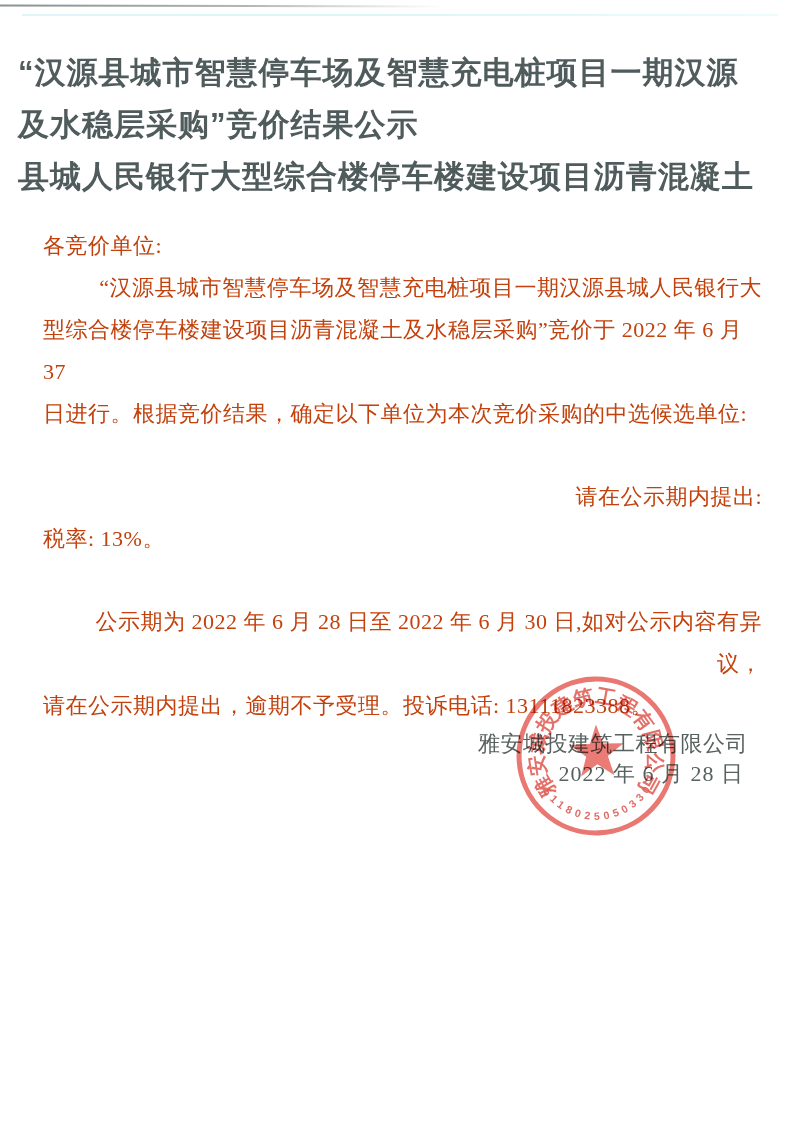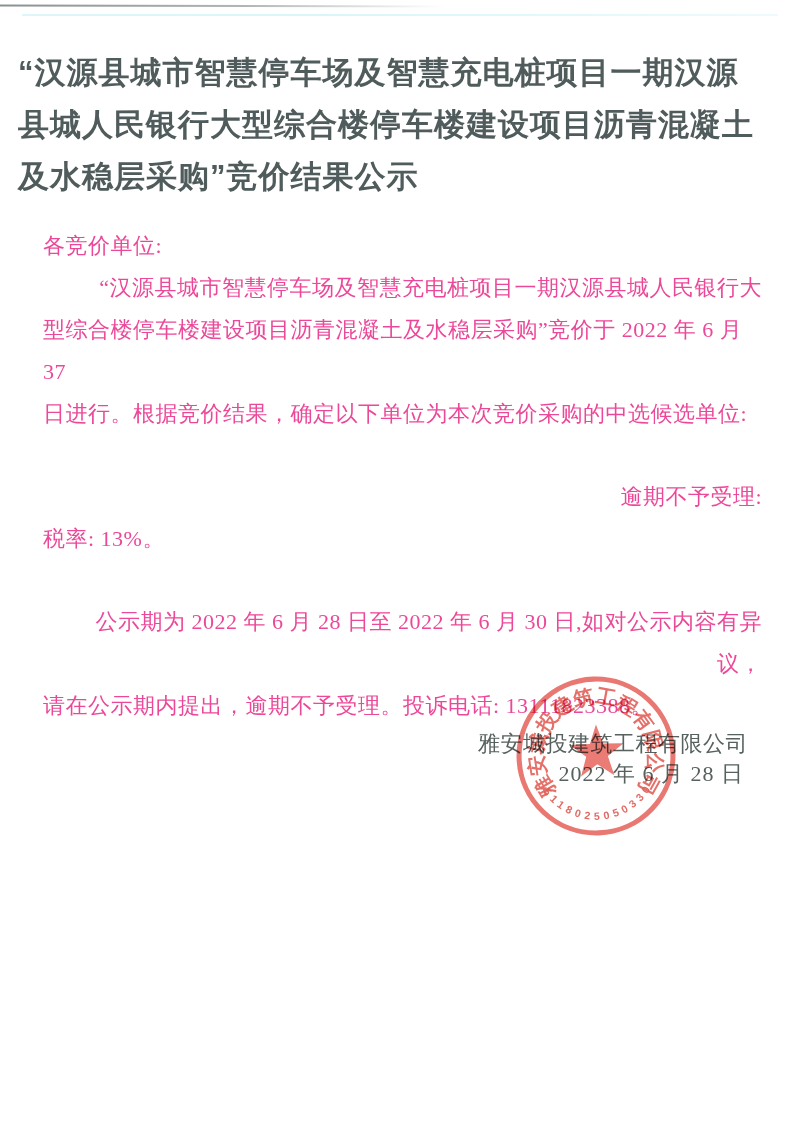--- a/index.html
+++ b/index.html
@@ -48,21 +48,21 @@
     font-size: 31px;
     line-height: 52px;
     color: #505b5b;
     letter-spacing: 1px;
   }
   .title span { display: block; }
   .body-text {
     margin: 22px 38px 0 43px;
     font-size: 22px;
     line-height: 42px;
-    color: #ec4899;
+    color: #c2410c;
     letter-spacing: 0.5px;
   }
   .line { white-space: pre-wrap; }
   .indent { text-indent: 31px; text-align: right; }
   .gap { margin-top: 41px; }
   .signature {
     position: absolute;
     top: 729px;
     right: 52px;
     text-align: right;
@@ -106,30 +106,30 @@
 </head>
 <body>
 
 <div class="page">
 
   <div class="artifact-dark"></div>
   <div class="artifact-cyan"></div>
 
   <h1 class="title">
     <span>“汉源县城市智慧停车场及智慧充电桩项目一期汉源</span>
+    <span>及水稳层采购”竞价结果公示</span>
     <span>县城人民银行大型综合楼停车楼建设项目沥青混凝土</span>
-    <span>及水稳层采购”竞价结果公示</span>
   </h1>
 
   <div class="body-text">
     <div class="line">各竞价单位:</div>
     <div class="line indent">“汉源县城市智慧停车场及智慧充电桩项目一期汉源县城人民银行大</div>
     <div class="line">型综合楼停车楼建设项目沥青混凝土及水稳层采购”竞价于 2022 年 6 月 37</div>
     <div class="line">日进行。根据竞价结果，确定以下单位为本次竞价采购的中选候选单位:</div>
-    <div class="line indent gap">逾期不予受理:</div>
+    <div class="line indent gap">请在公示期内提出:</div>
     <div class="line">税率: 13%。</div>
     <div class="line indent gap">公示期为 2022 年 6 月 28 日至 2022 年 6 月 30 日,如对公示内容有异议，</div>
     <div class="line">请在公示期内提出，逾期不予受理。投诉电话: 13111823388。</div>
   </div>
 
   <div class="signature">
     <div class="company">雅安城投建筑工程有限公司</div>
     <div class="date">2022 年 6 月  28 日</div>
   </div>
 

